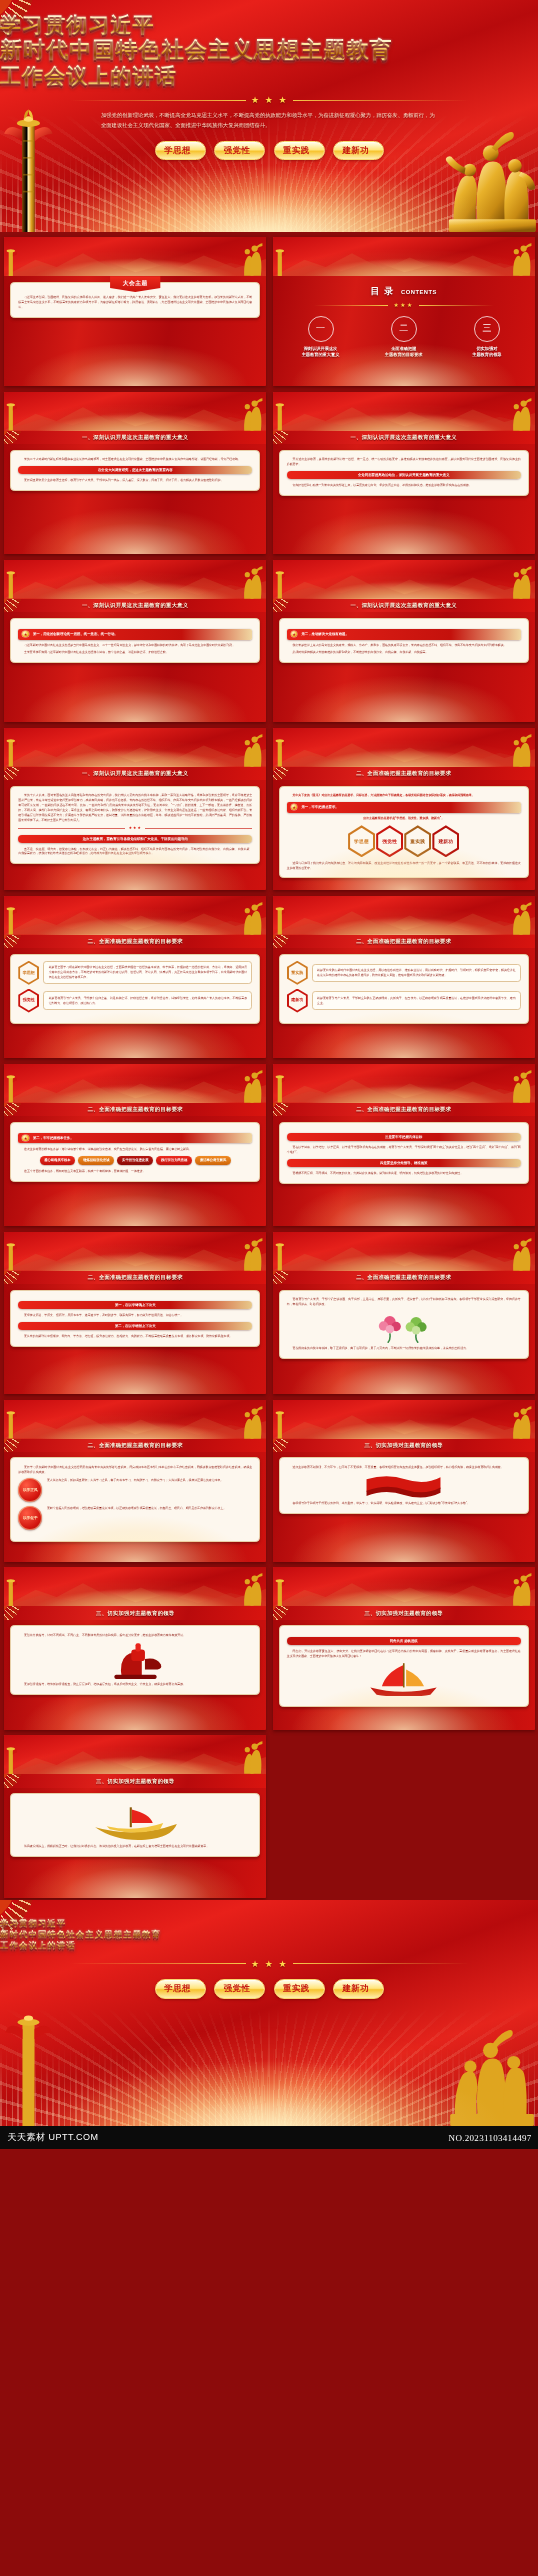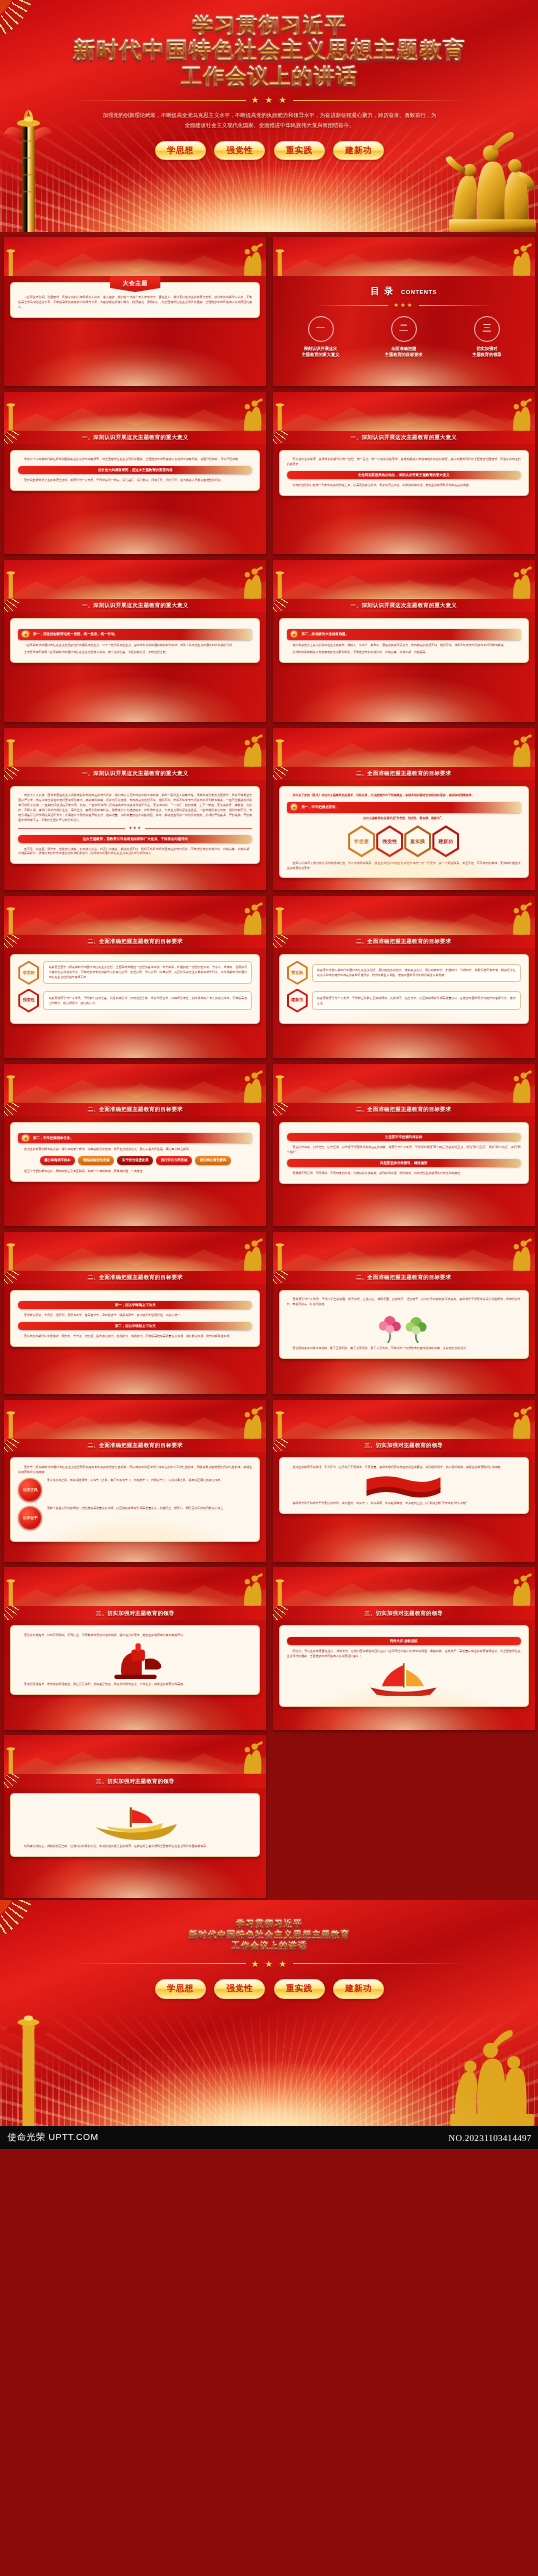--- a/index.html
+++ b/index.html
@@ -71,21 +71,21 @@
     background: radial-gradient(ellipse 58% 100% at 50% 100%, rgba(255,250,225,.95), rgba(255,206,110,.45) 40%, rgba(255,140,60,.05) 72%, rgba(0,0,0,0) 100%);
     filter: blur(1.1px);
   }
   .skyline {
     position:absolute; left:0; right:0; bottom:0; height:79px; opacity:.55;
     background:
       repeating-linear-gradient(to right, rgba(255,245,215,.55) 0 1.6px, rgba(0,0,0,0) 1.6px 5.8px);
     -webkit-mask: linear-gradient(to top, #000 0 18%, rgba(0,0,0,.25) 70%, rgba(0,0,0,0));
             mask: linear-gradient(to top, #000 0 18%, rgba(0,0,0,.25) 70%, rgba(0,0,0,0));
   }
-  .hero-inner { position:relative; z-index:5; text-align:center; padding-top:12.6px; }
+  .hero-inner { position:relative; z-index:5; text-align:left; padding-top:12.6px; }
 
   .gold-title {
     font-weight: 700;
     letter-spacing: 1.1px;
     background: linear-gradient(#fffbe8 6%, #ffe9a0 28%, #f6c04a 52%, #c7820f 68%, #ffe58f 88%);
     -webkit-background-clip: text; background-clip: text;
     color: transparent;
     text-shadow: 0 1.6px 0 rgba(110,10,8,.55);
     filter: drop-shadow(0 0 1.1px rgba(255,255,255,.55)) drop-shadow(0 1.1px 1.6px rgba(90,0,0,.75));
   }
@@ -1210,16 +1210,16 @@
       <span class="pill">学思想</span>
       <span class="pill">强党性</span>
       <span class="pill">重实践</span>
       <span class="pill">建新功</span>
     </div>
 
   </div>
 </section>
 
 <footer id="footer">
-  <span class="left">使命光荣 UPTT.COM</span>
+  <span class="left">天天素材 UPTT.COM</span>
   <span class="right">NO.20231103414497</span>
 </footer>
 
 
 </body></html>

